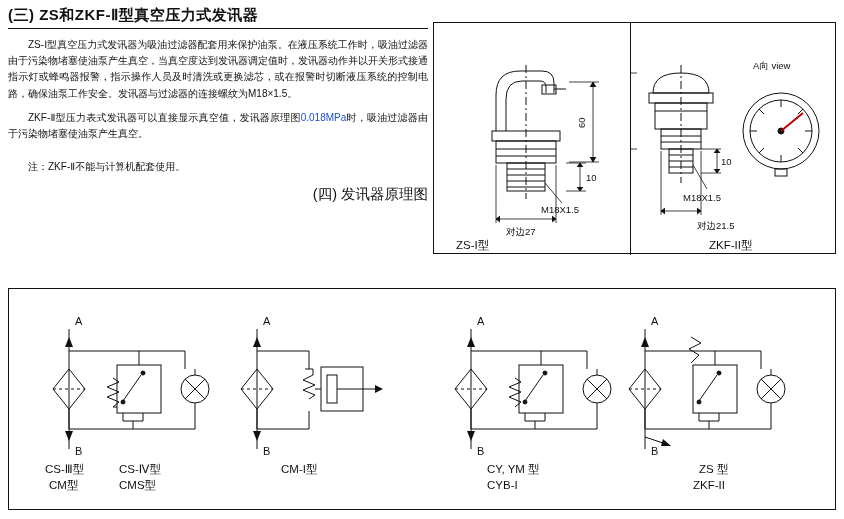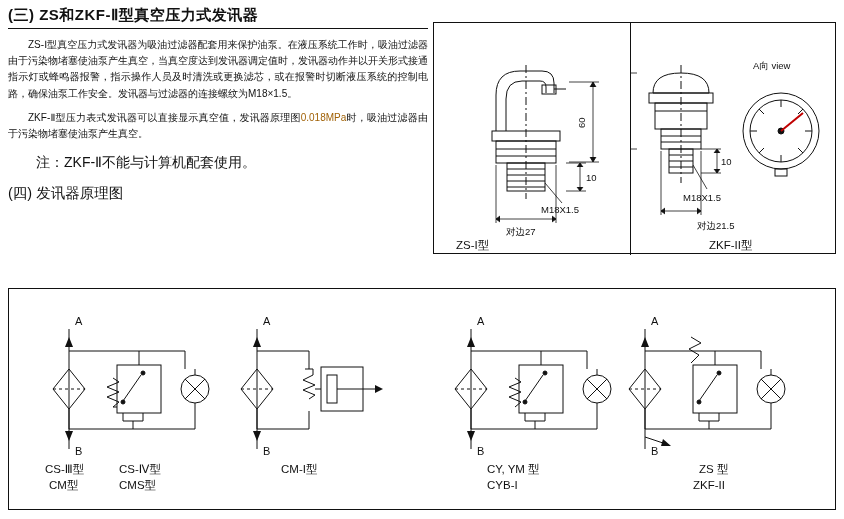--- a/index.html
+++ b/index.html
@@ -26,31 +26,32 @@
     display:block;
     width:100%;
   }
   .para {
     font-size:10px;
     line-height:1.62;
     text-align:justify;
     margin-top:8px;
     text-indent:2em;
   }
-  .para .red { color:#a16207; }
+  .para .red { color:#1d4ed8; }
   .note {
-    font-size:14px;
+    font-size:10px;
     line-height:1.6;
-    margin-top:9px;
+    margin-top:17px;
     text-indent:2em;
   }
   .subheading {
     font-size:14.5px;
     margin-top:10px;
     font-weight:normal;
+    text-align:right;
   }
 
   
   .fig-top {
     position:absolute; left:433px; top:22px;
     width:403px; height:232px;
     border:1px solid #111;
     background:#fff;
   }
   .fig-top .divider {

